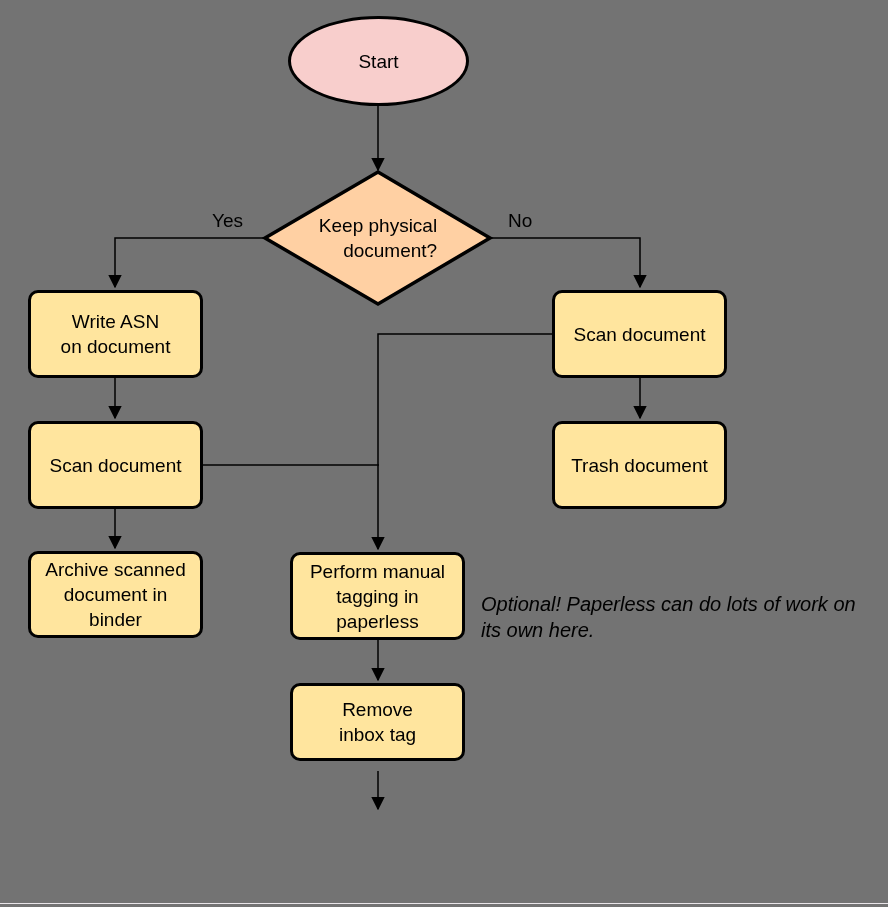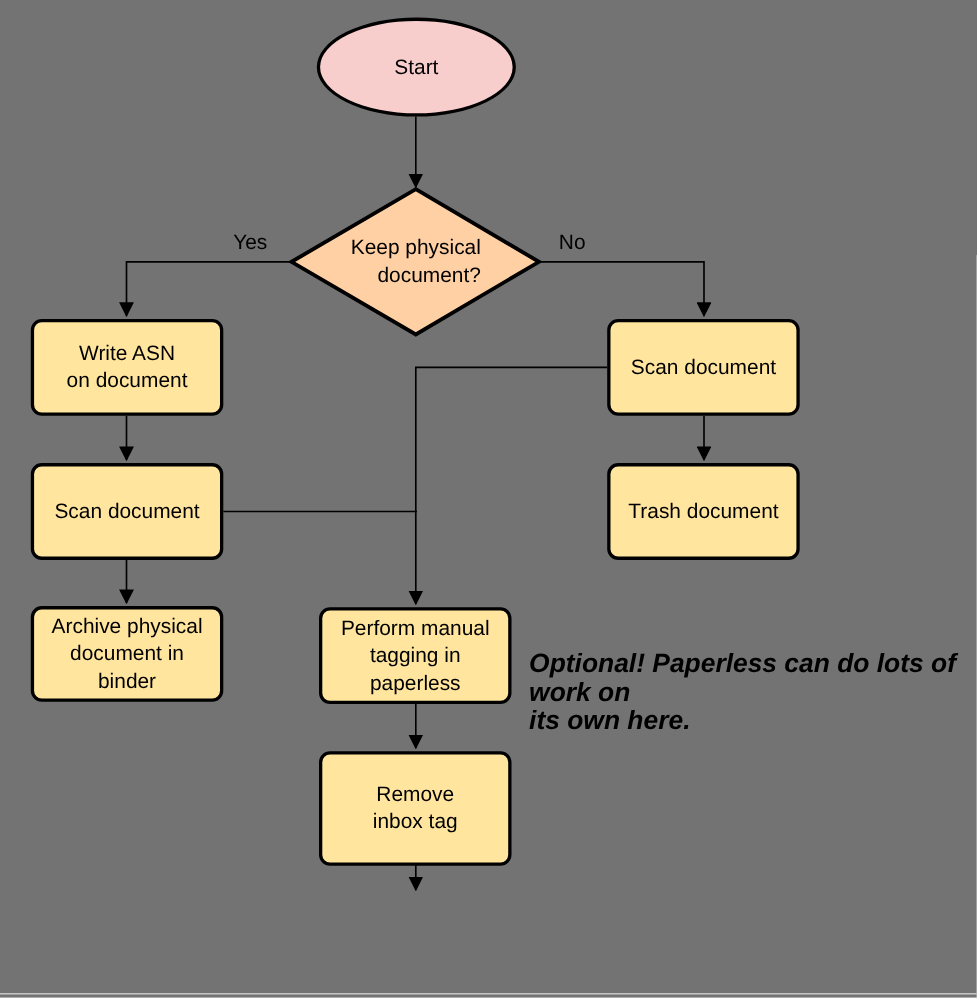--- a/index.html
+++ b/index.html
@@ -38,22 +38,22 @@
     border-radius:50%;
   }
   .decision-label{
     position:absolute;display:flex;align-items:center;justify-content:center;
     text-align:right;white-space:pre-line;font-size:19px;line-height:25px;
   }
   .branch-label{
     position:absolute;font-size:19px;line-height:22px;color:var(--text);
   }
   .note{
-    position:absolute;font-size:24px;line-height:26px;font-style:italic;
-    white-space:pre-line;color:var(--text);font-weight:bold;
+    position:absolute;font-size:20px;line-height:26px;font-style:italic;
+    white-space:pre-line;color:var(--text);
   }
   .bottom-rule{
     position:absolute;left:0;top:903px;width:888px;height:1px;
     background:var(--bottom-rule);
   }
 </style>
 </head>
 <body>
 
 <div class="canvas">
@@ -93,40 +93,40 @@
   <div class="node process" style="left:28px;top:290px;width:175px;height:88px;">
     <span>Write ASN
 on document</span>
   </div>
 
   <div class="node process" style="left:28px;top:421px;width:175px;height:88px;">
     <span>Scan document</span>
   </div>
 
   <div class="node process" style="left:28px;top:551px;width:175px;height:87px;">
-    <span>Archive physical
+    <span>Archive scanned
 document in
 binder</span>
   </div>
 
   <div class="node process" style="left:552px;top:290px;width:175px;height:88px;">
     <span>Scan document</span>
   </div>
 
   <div class="node process" style="left:552px;top:421px;width:175px;height:88px;">
     <span>Trash document</span>
   </div>
 
   <div class="node process" style="left:290px;top:552px;width:175px;height:88px;">
     <span>Perform manual
 tagging in
 paperless</span>
   </div>
 
-  <div class="node process" style="left:290px;top:683px;width:175px;height:104px;text-align:center;">
+  <div class="node process" style="left:290px;top:683px;width:175px;height:78px;text-align:center;">
     <span>Remove
 inbox tag</span>
   </div>
 
   <div class="note" style="left:481px;top:591px;width:400px;">Optional! Paperless can do lots of work on
 its own here.</div>
 
   <div class="bottom-rule"></div>
 </div>
 

